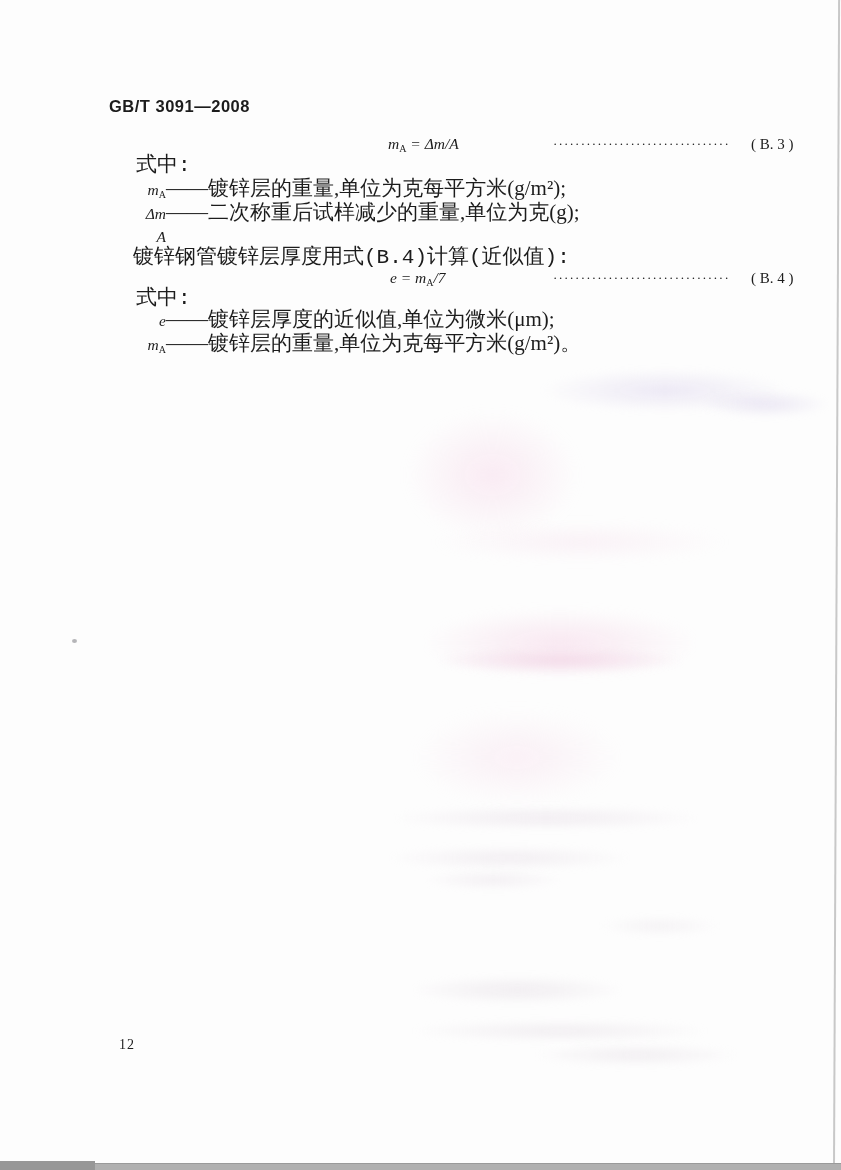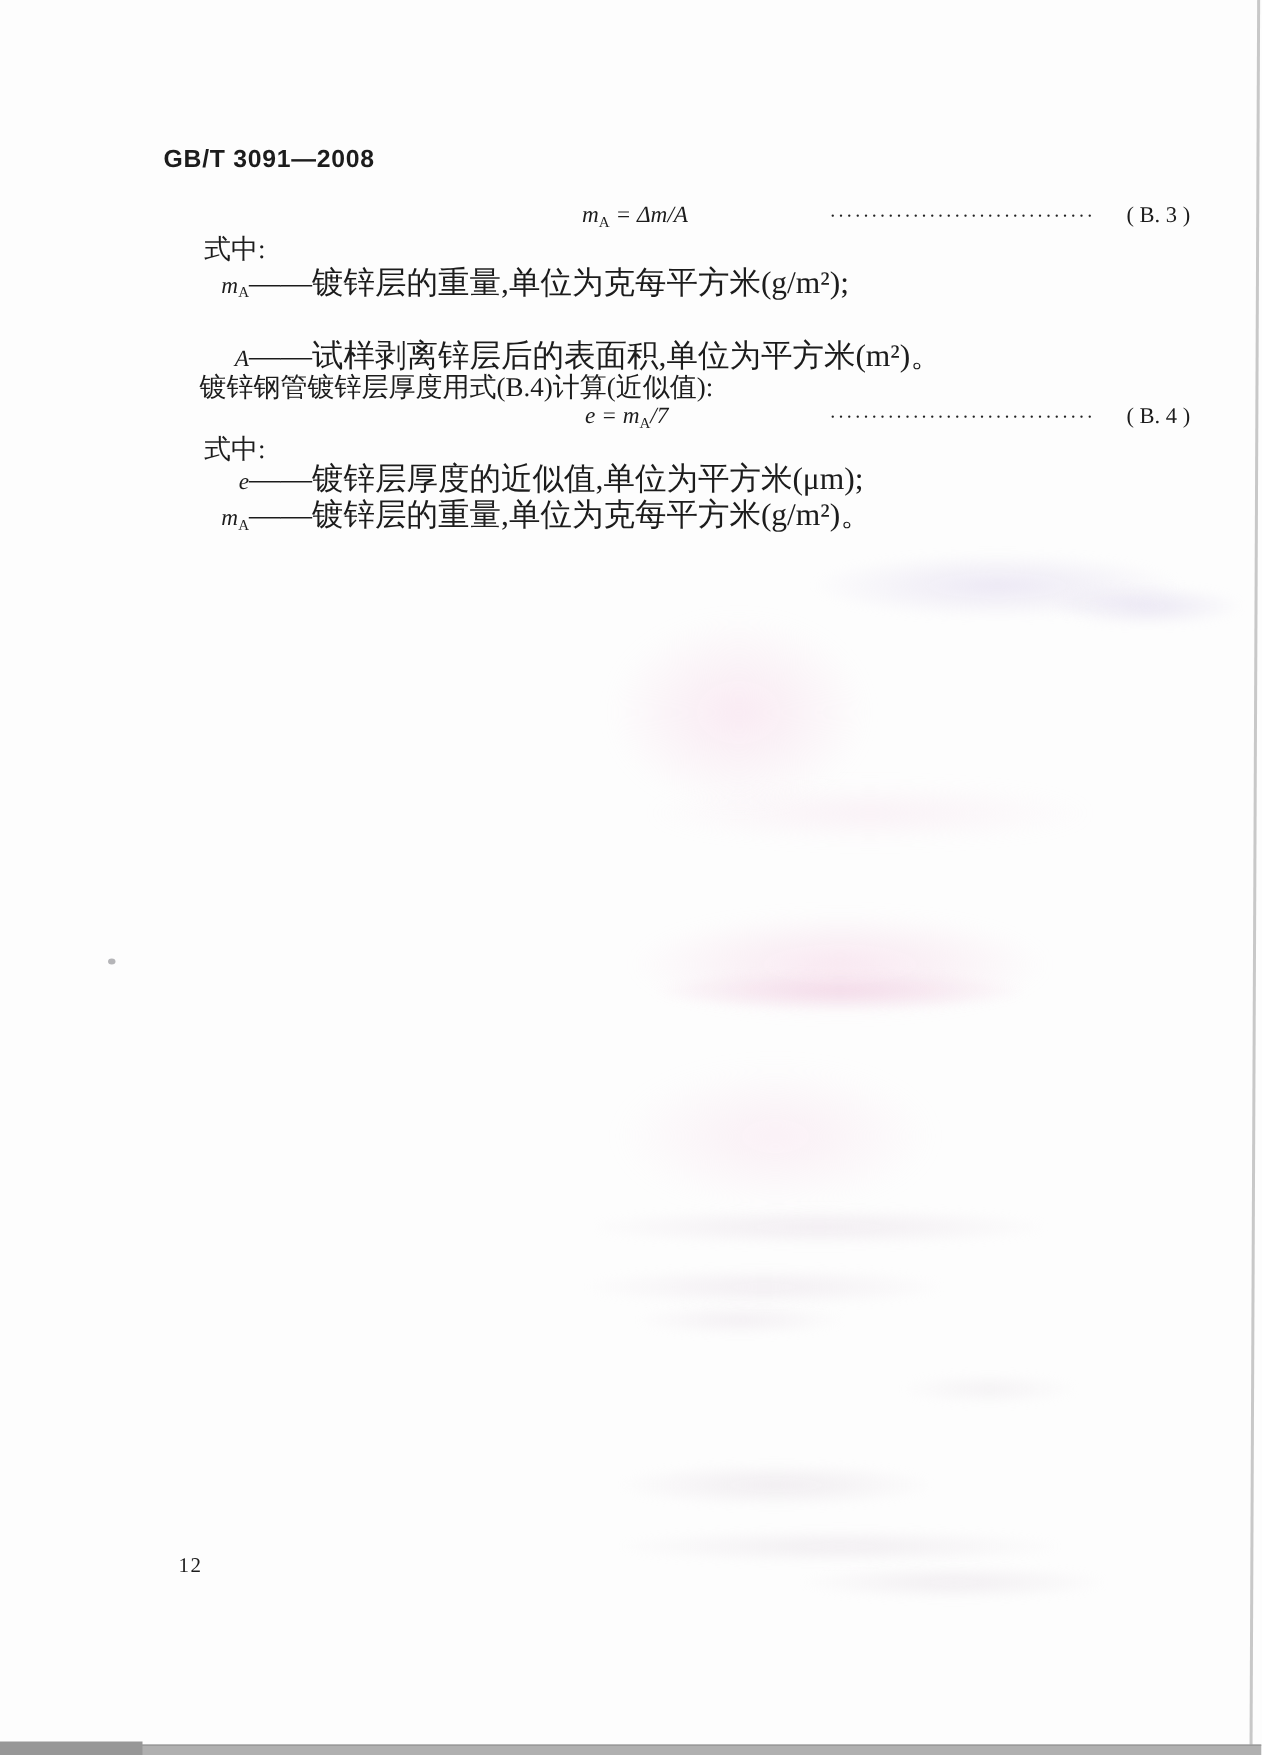--- a/index.html
+++ b/index.html
@@ -7,21 +7,21 @@
     width:841px; height:1170px; position:relative; overflow:hidden;
     background:#fdfdfd; color:#1c1c1c;
     font-family:"Liberation Serif","DejaVu Serif",serif;
   }
   .page { position:absolute; inset:0; }
   .abs { position:absolute; white-space:nowrap; line-height:20px; }
   .header {
     font-family:"Liberation Sans","DejaVu Sans",sans-serif;
     font-weight:bold; font-size:16.5px; letter-spacing:.5px;
   }
-  .cjk { font-size:18px; }
+  .cjk { font-size:21px;font-family:Liberation Mono, monospace; }
   .formula { font-size:15.5px; font-style:italic; }
   sub { font-style:normal; font-size:10px; vertical-align:-3px; }
   .leader { display:flex; align-items:center; }
   .dots { font-size:13px; letter-spacing:1.2px; color:#222; }
   .ref { font-size:15px; margin-left:21px; font-style:normal; }
   .defrow { display:flex; align-items:baseline; }
   .sym { width:44px; flex:0 0 auto; text-align:right; font-style:italic; font-size:15.5px; }
   .desc { font-size:21px; }
   .pageno { font-size:14px; letter-spacing:1px; }
   .stain { position:absolute; border-radius:50%; pointer-events:none; }
@@ -66,38 +66,41 @@
     <span class="dots">································</span>
     <span class="ref">( B. 3 )</span>
   </div>
 
   <div class="abs cjk" style="left:136px;top:156px;">式中:</div>
 
   <div class="abs defrow" style="left:122px;top:178px;">
     <span class="sym"><span>m</span><sub>A</sub></span>
     <span class="desc">——镀锌层的重量,单位为克每平方米(g/m²);</span>
   </div>
+  <div class="abs defrow" style="left:122px;top:202px;">
+    <span class="sym"><span>Δm</span><sub></sub></span>
+    <span class="desc">——二次称重后试样减少的重量,单位为克(g);</span>
+  </div>
   <div class="abs defrow" style="left:122px;top:227px;">
     <span class="sym"><span>A</span><sub></sub></span>
-    <span class="desc">——试样剥离锌层后的表面积,单位为平方米(m²)。</span>
   </div>
 
   <div class="abs cjk" style="left:133px;top:248px;">镀锌钢管镀锌层厚度用式(B.4)计算(近似值):</div>
 
   <div class="abs formula" style="left:390px;top:268px;"><i>e = m</i><sub>A</sub><i>/7</i></div>
   <div class="abs leader" style="left:553px;top:268px;">
     <span class="dots">································</span>
     <span class="ref">( B. 4 )</span>
   </div>
 
   <div class="abs cjk" style="left:136px;top:289px;">式中:</div>
 
   <div class="abs defrow" style="left:122px;top:309px;">
     <span class="sym"><span>e</span><sub></sub></span>
-    <span class="desc">——镀锌层厚度的近似值,单位为平方米(μm);</span>
+    <span class="desc">——镀锌层厚度的近似值,单位为微米(μm);</span>
   </div>
   <div class="abs defrow" style="left:122px;top:333px;">
     <span class="sym"><span>m</span><sub>A</sub></span>
     <span class="desc">——镀锌层的重量,单位为克每平方米(g/m²)。</span>
   </div>
 
   <div class="abs pageno" style="left:119px;top:1035px;">12</div>
 
   <div class="edge-line"></div>
   <div class="bottom-strip"></div>

